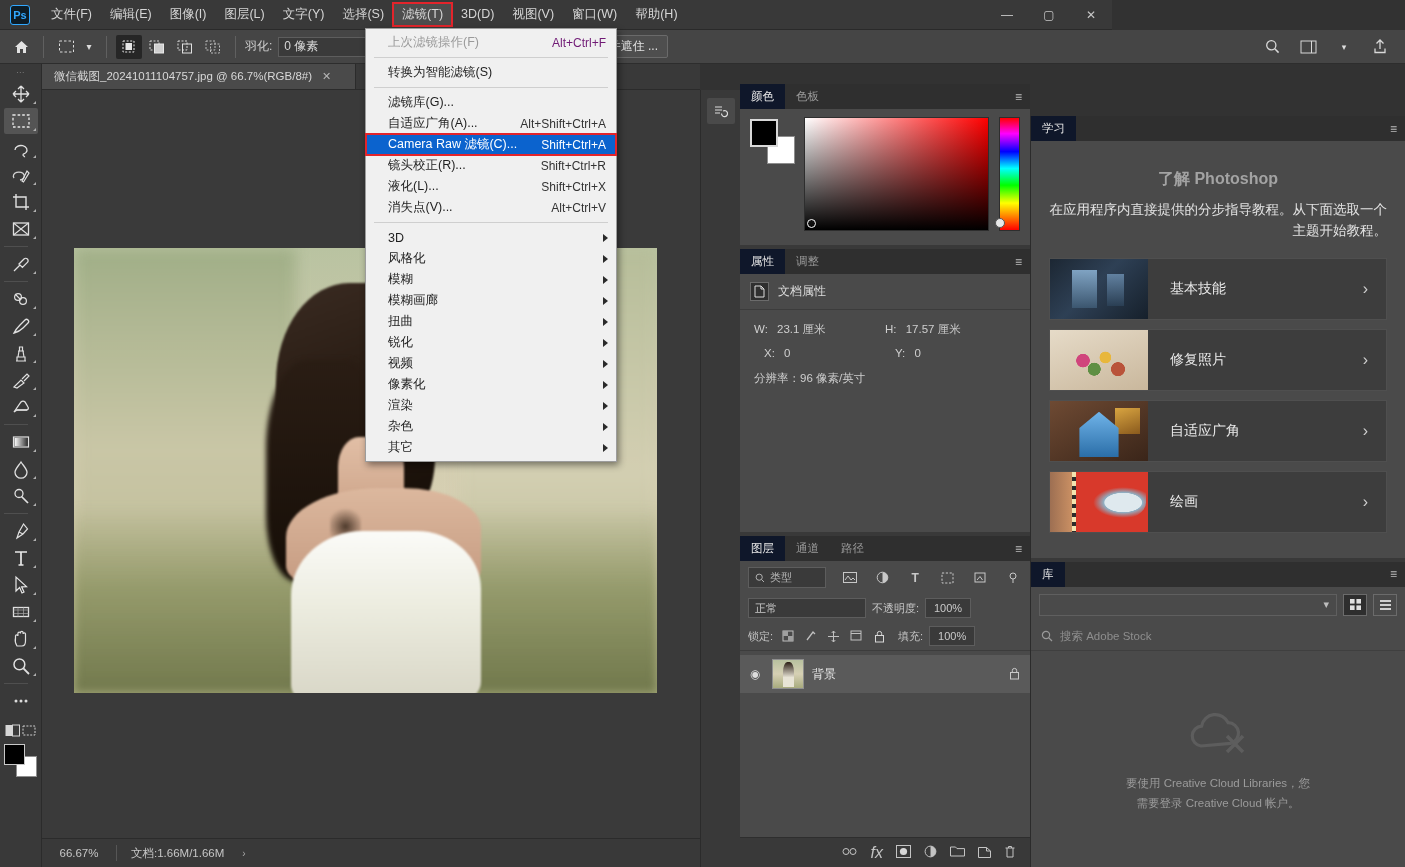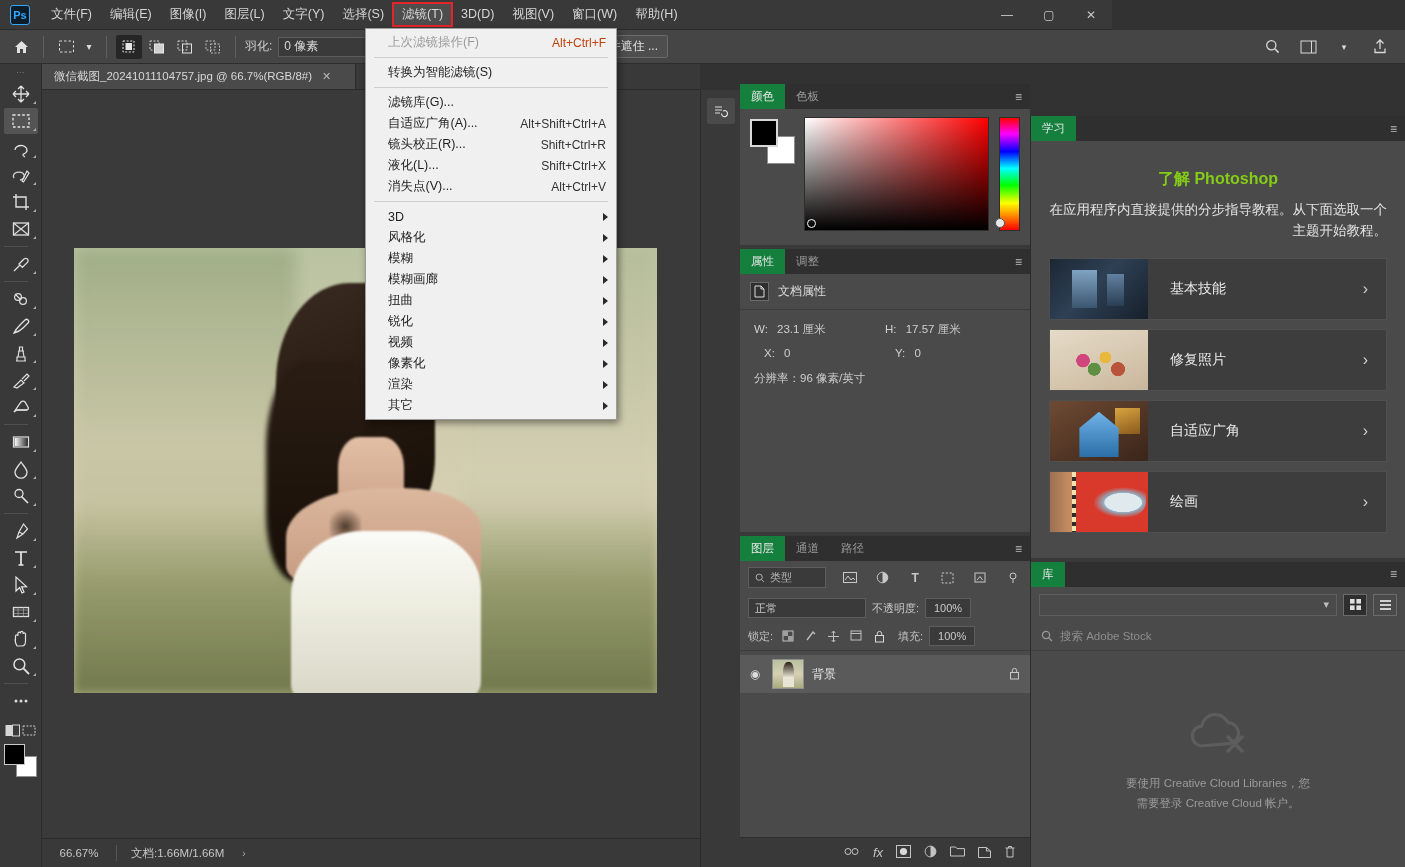--- a/index.html
+++ b/index.html
@@ -207,21 +207,21 @@
     border: 1px solid #9c9c9c; box-shadow: 2px 3px 7px rgba(0,0,0,.45);
     padding: 3px 0; z-index: 50; font-size: 12.5px;
   }
   .dd-row {
     display: flex; align-items: center; height: 21px;
     padding: 0 10px 0 22px; position: relative; white-space: nowrap;
   }
   .dd-label { flex: 1; }
   .dd-short { color: #333; margin-left: 18px; font-size: 12px; }
   .dd-row.disabled { color: #9a9a9a; }
-  .dd-row.disabled .dd-short { color: #c2410c; }
+  .dd-row.disabled .dd-short { color: #701a75; }
   .dd-sep { height: 1px; background: #cfcfcf; margin: 4px 8px; }
   .dd-row.selected {
     background: #0b63ce; color: #fff;
   }
   .dd-row.selected .dd-short { color: #fff; }
   .dd-row.highlight-box {
     outline: 2px solid #e3242b; outline-offset: -1px;
   }
   .dd-arrow {
     position: absolute; right: 8px; top: 50%; transform: translateY(-50%);
@@ -254,21 +254,21 @@
 
   .panel { background: #393939; display: flex; flex-direction: column; }
   .panel-tabs {
     height: 25px; background: #2f2f2f; display: flex; align-items: stretch;
     position: relative; flex: 0 0 auto;
   }
   .ptab {
     padding: 0 11px; display: flex; align-items: center;
     font-size: 11.5px; color: #9a9a9a; background: #2f2f2f;
   }
-  .ptab.active { background: #15803d; color: #e6e6e6; }
+  .ptab.active { background: #0f172a; color: #e6e6e6; }
   .pmenu {
     position: absolute; right: 8px; top: 50%; transform: translateY(-50%);
     color: #bdbdbd; font-size: 12px; line-height: 1;
   }
 
   
   .colorpanel-body { background: #4a4a4a; padding: 8px 10px 14px 10px; display: flex; gap: 10px; }
   .color-swatch-wrap { position: relative; width: 46px; height: 46px; margin-top: 2px; }
   .cs-fore { position: absolute; left: 0; top: 0; width: 28px; height: 28px; background: #000; border: 2px solid #d9d9d9; }
   .cs-back { position: absolute; left: 17px; top: 17px; width: 28px; height: 28px; background: #fff; border: 1px solid #8d8d8d; }
@@ -370,21 +370,21 @@
   .layers-footer {
     height: 30px; background: #393939; display: flex; align-items: center;
     justify-content: flex-end; gap: 13px; padding-right: 14px;
     border-top: 1px solid #2e2e2e;
   }
   .lfoot-ico { color: #c4c4c4; font-size: 12px; }
 
   
   .learn-body { background: #4a4a4a; padding: 14px 18px 16px 18px; flex: 1 1 auto; }
   .learn-h1 {
-    font-size: 16px; color: #84cc16; text-align: center; margin: 14px 0 10px 0;
+    font-size: 16px; color: #a3a3a3; text-align: center; margin: 14px 0 10px 0;
     font-weight: bold;
   }
   .learn-sub {
     font-size: 13.5px; color: #e2e2e2; text-align: right;
     line-height: 1.55; margin-bottom: 16px;
   }
   .learn-card {
     display: flex; align-items: center; height: 62px; background: #3d3d3d;
     margin-bottom: 9px; border: 1px solid #4f4f4f;
   }
@@ -933,21 +933,21 @@
               </svg></span>
           </div>
         </div>
       <div class="layers-footer">
         <span class="lfoot-ico">
           <svg width="17" height="11" viewBox="0 0 17 11">
               <circle cx="5" cy="5.5" r="3" fill="none" stroke="#c4c4c4"></circle>
               <circle cx="12" cy="5.5" r="3" fill="none" stroke="#c4c4c4"></circle>
             </svg>
         </span>
-        <span class="lfoot-ico" style="font-style:italic;font-size:13px;">fx</span>
+        <span class="lfoot-ico" style="font-style:italic;font-size:16px;">fx</span>
         <span class="lfoot-ico">
           <svg width="15" height="13" viewBox="0 0 15 13">
               <rect x="0.5" y="0.5" width="14" height="12" fill="none" stroke="#c4c4c4"></rect>
               <circle cx="7.5" cy="6.5" r="3.6" fill="#d8d8d8"></circle>
             </svg>
         </span>
         <span class="lfoot-ico">
           <svg width="13" height="13" viewBox="0 0 13 13">
               <circle cx="6.5" cy="6.5" r="5.4" fill="none" stroke="#c4c4c4"></circle>
               <path d="M6.5 1.1 a5.4 5.4 0 0 1 0 10.8 Z" fill="#c4c4c4"></path>
@@ -1079,20 +1079,24 @@
         <span class="dd-label">转换为智能滤镜(S)</span>
       </div>
       <div class="dd-sep"></div>
       <div class="dd-row">
         <span class="dd-label">滤镜库(G)...</span>
       </div>
       <div class="dd-row">
         <span class="dd-label">自适应广角(A)...</span>
         <span class="dd-short">Alt+Shift+Ctrl+A</span>
       </div>
+      <div class="dd-row selected highlight-box">
+        <span class="dd-label">Camera Raw 滤镜(C)...</span>
+        <span class="dd-short">Shift+Ctrl+A</span>
+      </div>
       <div class="dd-row">
         <span class="dd-label">镜头校正(R)...</span>
         <span class="dd-short">Shift+Ctrl+R</span>
       </div>
       <div class="dd-row">
         <span class="dd-label">液化(L)...</span>
         <span class="dd-short">Shift+Ctrl+X</span>
       </div>
       <div class="dd-row">
         <span class="dd-label">消失点(V)...</span>
@@ -1129,18 +1133,22 @@
       </div>
       <div class="dd-row">
         <span class="dd-label">像素化</span>
         <span class="dd-arrow"></span>
       </div>
       <div class="dd-row">
         <span class="dd-label">渲染</span>
         <span class="dd-arrow"></span>
       </div>
       <div class="dd-row">
+        <span class="dd-label">杂色</span>
+        <span class="dd-arrow"></span>
+      </div>
+      <div class="dd-row">
         <span class="dd-label">其它</span>
         <span class="dd-arrow"></span>
       </div>
     </div>
 
 </div>
 
 </body></html>

